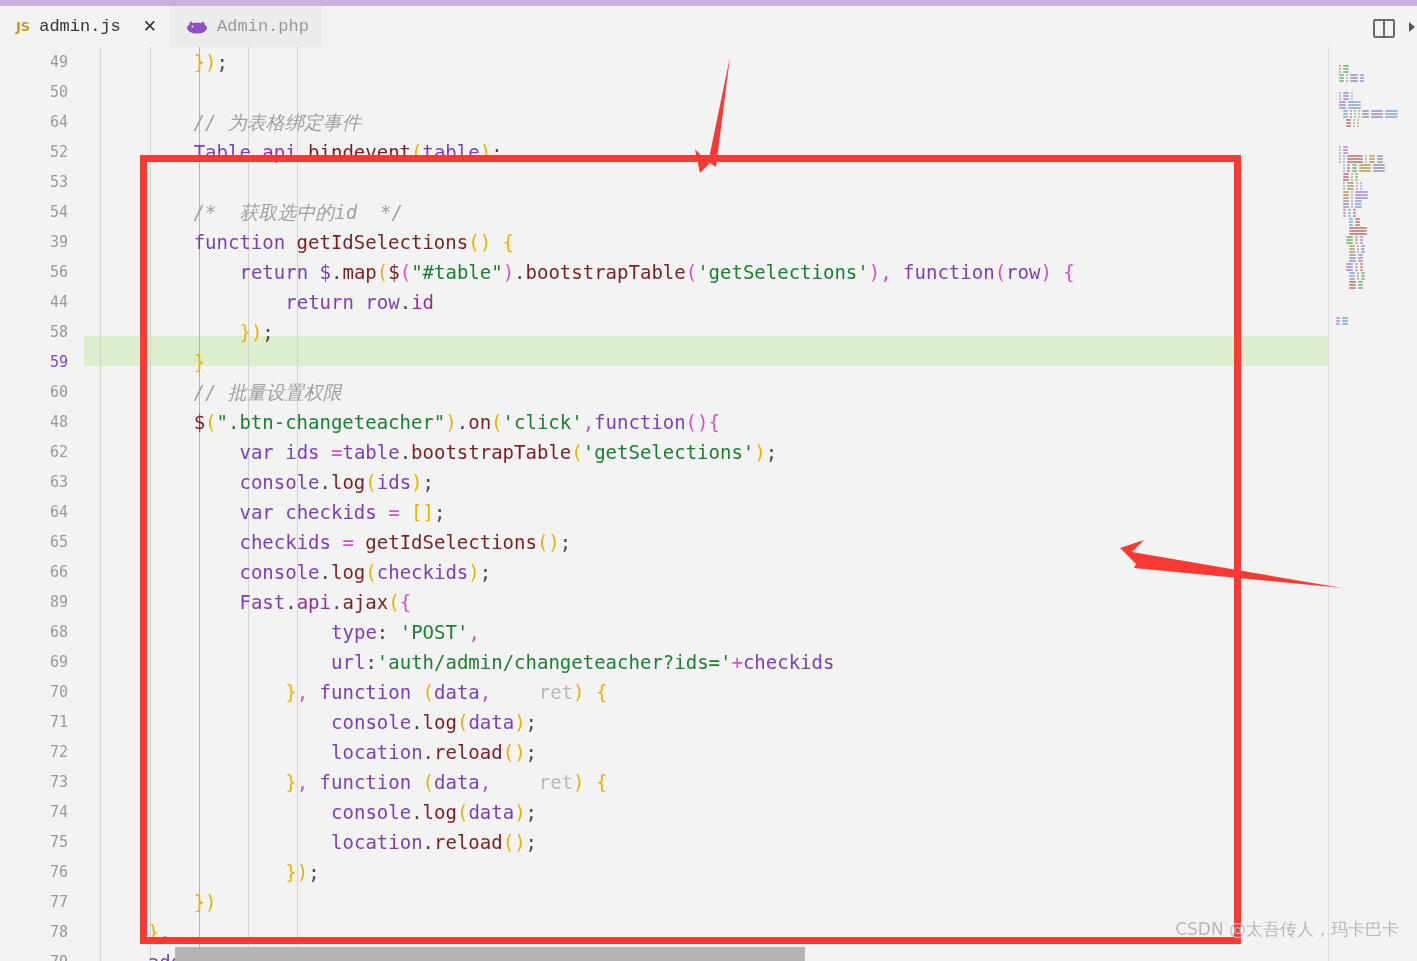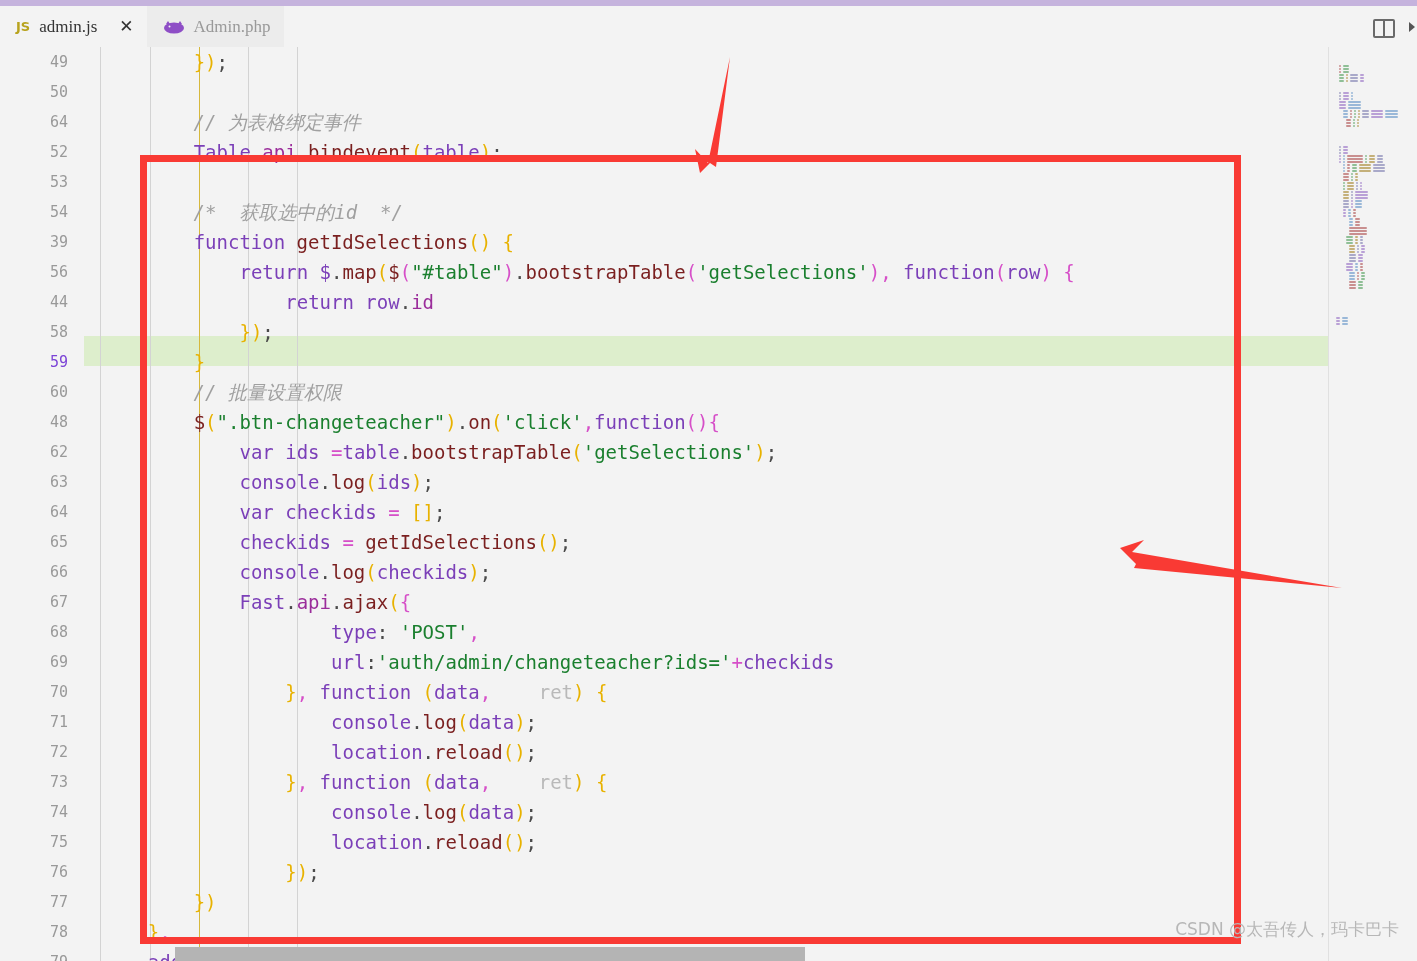--- a/index.html
+++ b/index.html
@@ -51,21 +51,21 @@
     color: #999999;
   }
   .tab .ticon {
     font-size: 13px;
     font-weight: bold;
     margin-right: 9px;
     display: inline-flex;
     align-items: center;
   }
   .tab.active .ticon { color: #b8a31e; font-family: "DejaVu Sans", sans-serif; }
-  .tab .tlabel { font-family: Liberation Serif, serif; }
+  .tab .tlabel { font-family: Liberation Mono, monospace; }
   .tab .tclose {
     margin-left: 22px;
     font-size: 17px;
     color: #333;
     font-weight: bold;
     line-height: 1;
     cursor: pointer;
   }
   .php-ele { width: 22px; height: 14px; display:inline-block; }
   .tabbar-rest { flex: 1; background: #f3f3f3; }
@@ -249,21 +249,21 @@
       <div class="ln">44</div>
       <div class="ln">58</div>
       <div class="ln current">59</div>
       <div class="ln">60</div>
       <div class="ln">48</div>
       <div class="ln">62</div>
       <div class="ln">63</div>
       <div class="ln">64</div>
       <div class="ln">65</div>
       <div class="ln">66</div>
-      <div class="ln">67</div>
+      <div class="ln">89</div>
       <div class="ln">68</div>
       <div class="ln">69</div>
       <div class="ln">70</div>
       <div class="ln">71</div>
       <div class="ln">72</div>
       <div class="ln">73</div>
       <div class="ln">74</div>
       <div class="ln">75</div>
       <div class="ln">76</div>
       <div class="ln">77</div>

